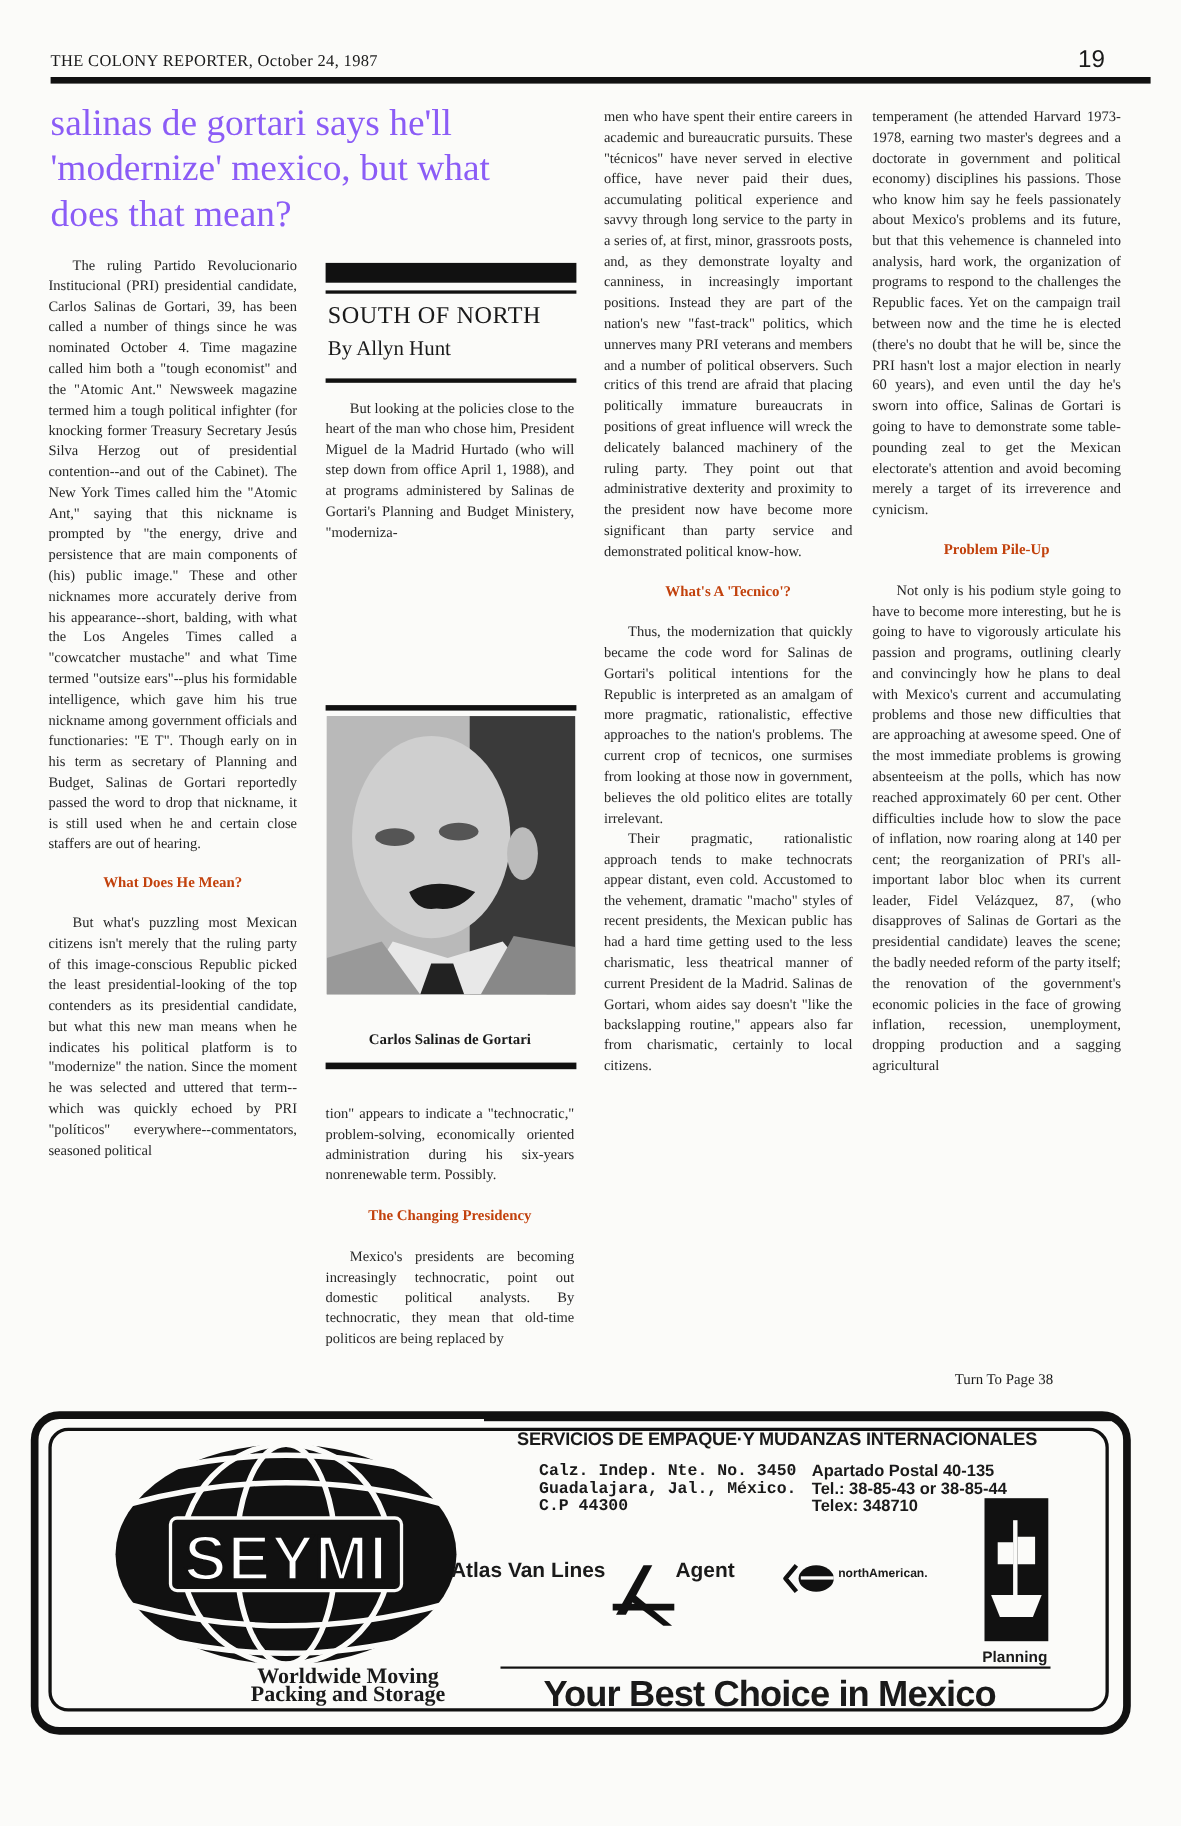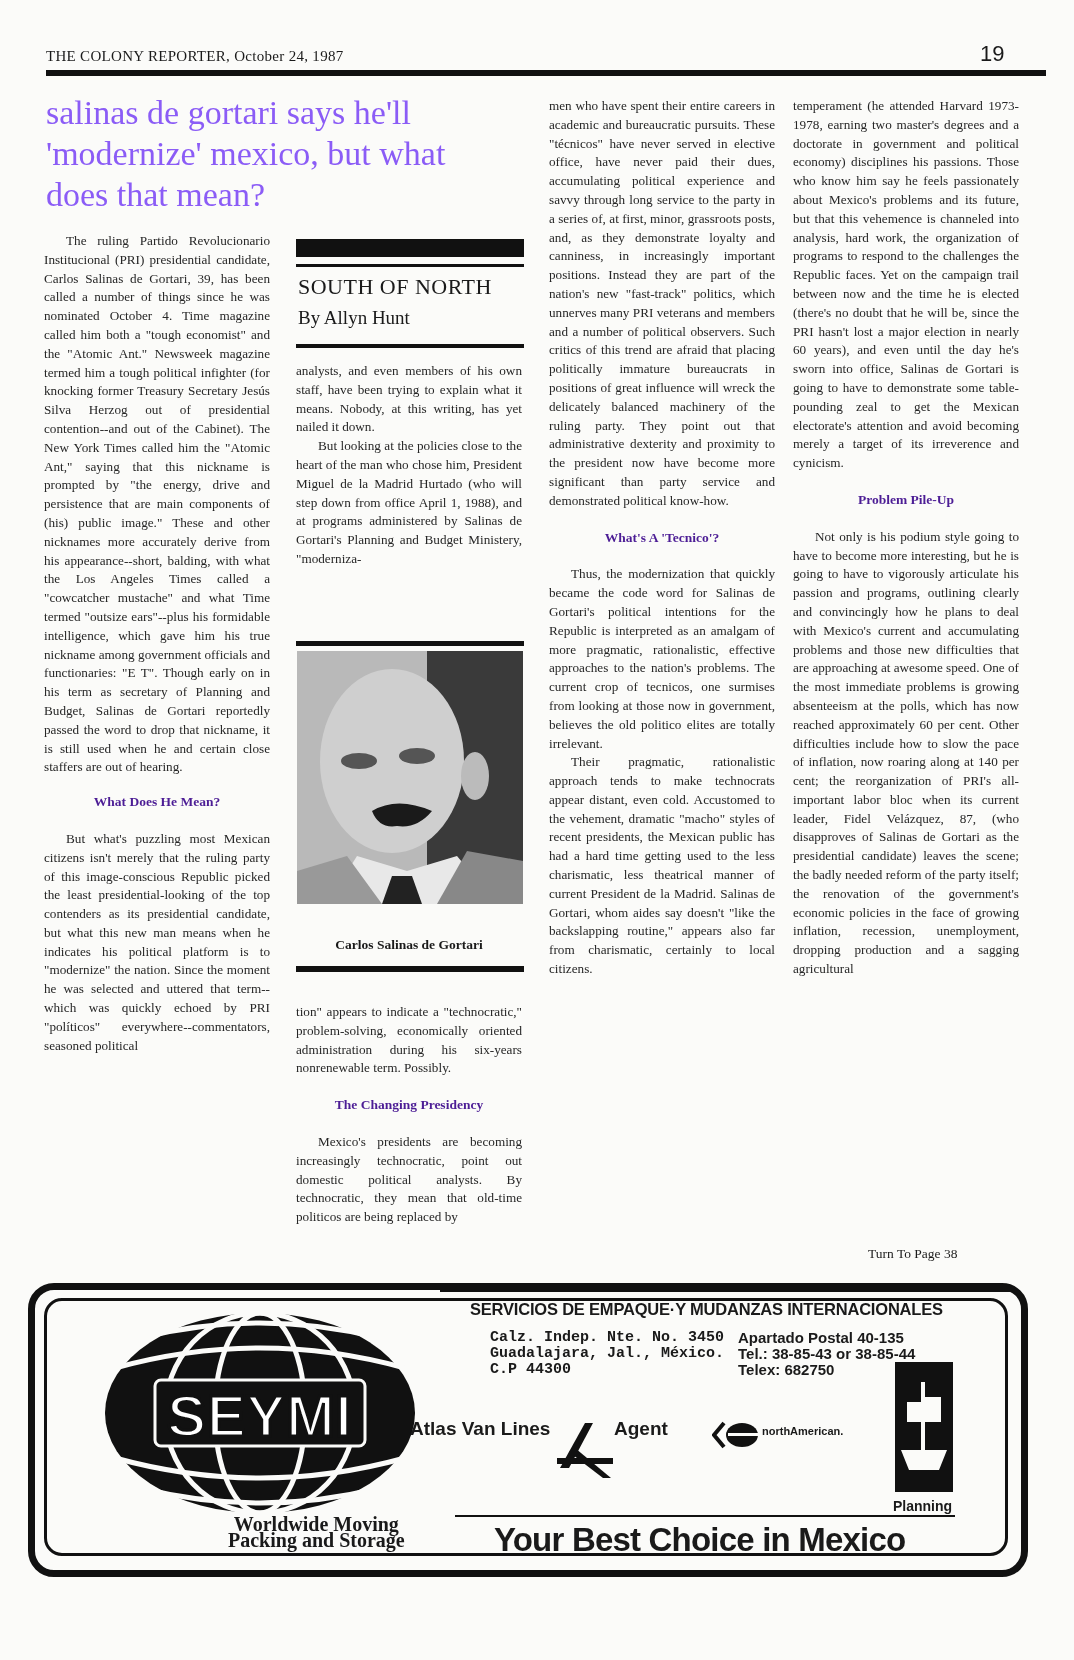--- a/index.html
+++ b/index.html
@@ -12,21 +12,21 @@
   .pagenum { left: 980px; top: 41px; font-family: "Liberation Sans", "DejaVu Sans", sans-serif; font-size: 22px; }
   .toprule { left: 46px; top: 70px; width: 1000px; height: 6px; background: #111; }
   .headline {
     left: 46px; top: 92px; width: 460px; font-family: "Liberation Serif", serif;
     font-size: 34px; line-height: 41px; font-weight: normal; color: #8b5cf6; margin: 0;
   }
   .col { position: absolute; font-size: 13.2px; line-height: 18.8px; text-align: justify; color: #262626; }
   .col p { margin: 0; text-indent: 22px; }
   .col p.noindent { text-indent: 0; }
   .col h3 {
-    margin: 18px 0 18px 0; font-size: 13.5px; font-weight: bold; text-align: center; color: #4c1d95;
+    margin: 18px 0 18px 0; font-size: 13.5px; font-weight: bold; text-align: center; color: #c2410c;
   }
   .col1 { left: 44px; top: 232px; width: 226px; }
   .col2 { left: 296px; top: 362px; width: 226px; }
   .col2b { left: 296px; top: 1003px; width: 226px; }
   .col3 { left: 549px; top: 97px; width: 226px; }
   .col4 { left: 793px; top: 97px; width: 226px; }
   .bar { position: absolute; background: #111; }
   .colname { left: 298px; top: 274px; font-size: 22px; letter-spacing: 0.5px; }
   .byline { left: 298px; top: 307px; font-size: 19px; }
   .photo {
@@ -74,21 +74,20 @@
   <p>But what's puzzling most Mexican citizens isn't merely that the ruling party of this image-conscious Republic picked the least presidential-looking of the top contenders as its presidential candidate, but what this new man means when he indicates his political platform is to "modernize" the nation. Since the moment he was selected and uttered that term--which was quickly echoed by PRI "políticos" everywhere--commentators, seasoned political</p>
 </div>
 
 <div class="bar" style="left:296px; top:239px; width:228px; height:18px;"></div>
 <div class="bar" style="left:296px; top:264px; width:228px; height:3px;"></div>
 <div class="abs colname">SOUTH OF NORTH</div>
 <div class="abs byline">By Allyn Hunt</div>
 <div class="bar" style="left:296px; top:344px; width:228px; height:4px;"></div>
 
 <div class="col col2">
-  <p class="noindent">analysts, and even members of his own staff, have been trying to explain what it means. Nobody, at this writing, has yet nailed it down.</p>
   <p>But looking at the policies close to the heart of the man who chose him, President Miguel de la Madrid Hurtado (who will step down from office April 1, 1988), and at programs administered by Salinas de Gortari's Planning and Budget Ministery, "moderniza-</p>
 </div>
 
 <div class="bar" style="left:296px; top:641px; width:228px; height:5px;"></div>
 <div class="photo">
   <svg width="226" height="253" viewBox="0 0 226 253">
     <rect x="0" y="0" width="226" height="253" fill="#b9b9b9"></rect>
     <rect x="130" y="0" width="96" height="253" fill="#3a3a3a"></rect>
     <ellipse cx="95" cy="110" rx="72" ry="92" fill="#cfcfcf"></ellipse>
     <ellipse cx="178" cy="125" rx="14" ry="24" fill="#bbb"></ellipse>
@@ -150,21 +149,21 @@
 <div class="bar" style="left:440px; top:1288px; width:570px; height:4px;"></div>
 <div class="abs ad-company">SERVICIOS DE EMPAQUE·Y MUDANZAS INTERNACIONALES</div>
 <div class="abs ad-addr">
   <div>Calz. Indep. Nte. No. 3450</div>
   <div>Guadalajara, Jal., México.</div>
   <div>C.P 44300</div>
 </div>
 <div class="abs ad-contact">
   <div>Apartado Postal 40-135</div>
   <div>Tel.: 38-85-43 or 38-85-44</div>
-  <div>Telex: 682750</div>
+  <div>Telex: 348710</div>
 </div>
 
 <div class="abs ad-atlas">Atlas Van Lines</div>
 <div class="abs" style="left:555px; top:1418px;">
   <svg width="60" height="62" viewBox="0 0 60 62">
     <path d="M5 50 L30 5 L38 5 L14 50 Z" fill="#111"></path>
     <path d="M2 40 L58 40 L58 46 L2 46 Z" fill="#111"></path>
     <path d="M20 30 L56 60 L48 60 L14 34 Z" fill="#111"></path>
   </svg>
 </div>

